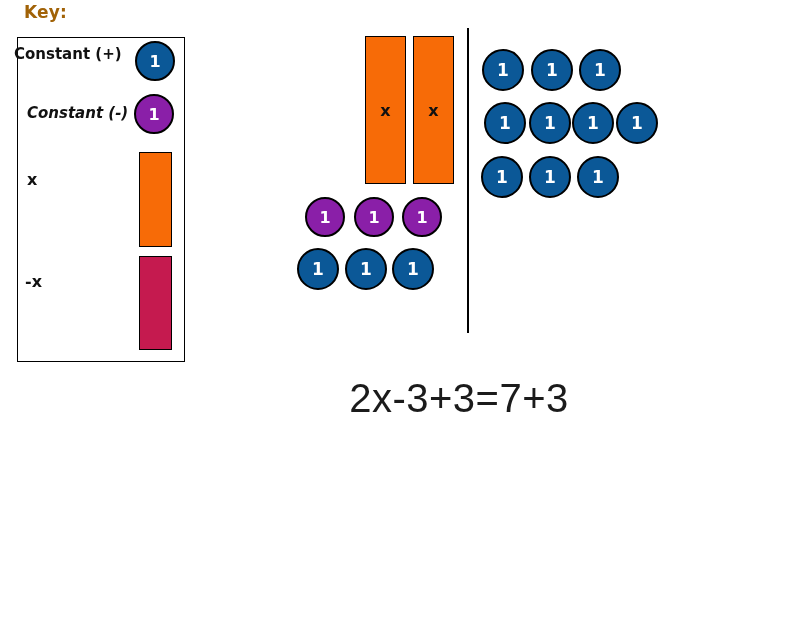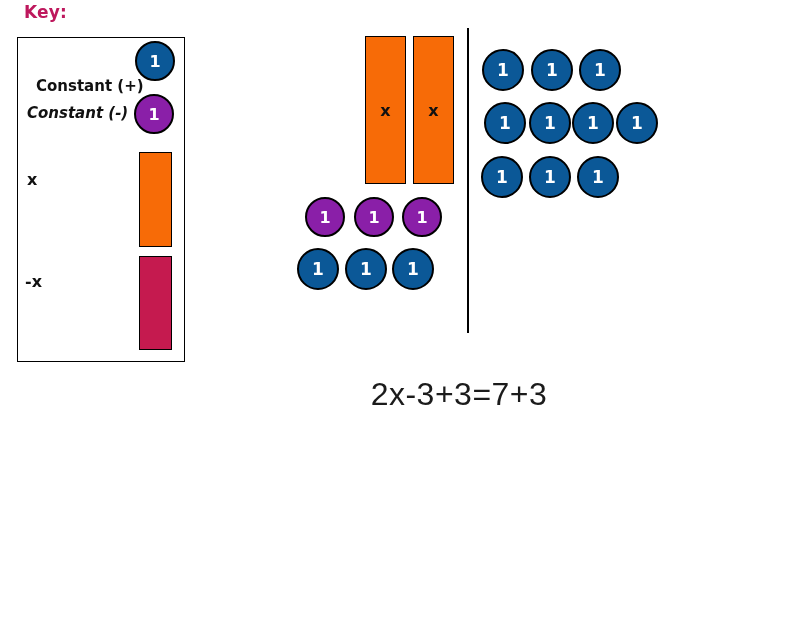--- a/index.html
+++ b/index.html
@@ -11,21 +11,21 @@
     --background:#ffffff;
   }
   html,body{margin:0;padding:0;}
   body{background:#e9e9e9;font-family:"DejaVu Sans",sans-serif;}
   .canvas{
     position:relative;width:809px;height:635px;
     background:var(--background);overflow:hidden;
   }
   .abs{position:absolute;}
   .key-title{
-    font-size:17px;font-weight:bold;color:#be185d;
+    font-size:17px;font-weight:bold;color:#a16207;
     font-family:"DejaVu Sans",sans-serif;letter-spacing:.2px;
   }
   .key-box{
     border:1.5px solid var(--outline);
     width:168px;height:325px;box-sizing:border-box;
     background:transparent;
   }
   .key-label{
     font-size:15px;font-weight:bold;color:#111;line-height:1.1;
     font-family:"DejaVu Sans",sans-serif;
@@ -55,35 +55,35 @@
     background:var(--positive_x);
     display:flex;align-items:center;justify-content:center;
     font-size:16px;font-weight:bold;color:#111;
     font-family:"DejaVu Sans",sans-serif;
   }
   .divider{
     width:2px;height:305px;background:var(--outline);
   }
   .equation{
     width:258px;text-align:center;
-    font-size:32px;font-weight:400;color:#1b1b1b;
+    font-size:40px;font-weight:400;color:#1b1b1b;
     font-family:"Liberation Sans",sans-serif;
     letter-spacing:.5px;white-space:nowrap;
   }
 </style>
 </head>
 <body>
 
 <div class="canvas">
 
   <div class="abs key-title" style="left:24px;top:2px;">Key:</div>
 
   <div class="abs key-box" style="left:17px;top:37px;"></div>
 
-  <div class="abs key-label" style="left:36px;top:46px;margin-top:32px;">Constant (+)</div>
+  <div class="abs key-label" style="left:14px;top:46px;">Constant (+)</div>
   <div class="abs circle c40 blue" style="left:135px;top:41px;">1</div>
 
   <div class="abs key-label" style="left:27px;top:105px;font-style:italic;">Constant (-)</div>
   <div class="abs circle c40 purple" style="left:134px;top:94px;">1</div>
 
   <div class="abs key-label" style="left:27px;top:171px;font-size:16px;">x</div>
   <div class="abs bar orange" style="left:139px;top:152px;width:33px;height:95px;"></div>
 
   <div class="abs key-label" style="left:25px;top:273px;font-size:16px;">-x</div>
   <div class="abs bar pink" style="left:139px;top:256px;width:33px;height:94px;"></div>

